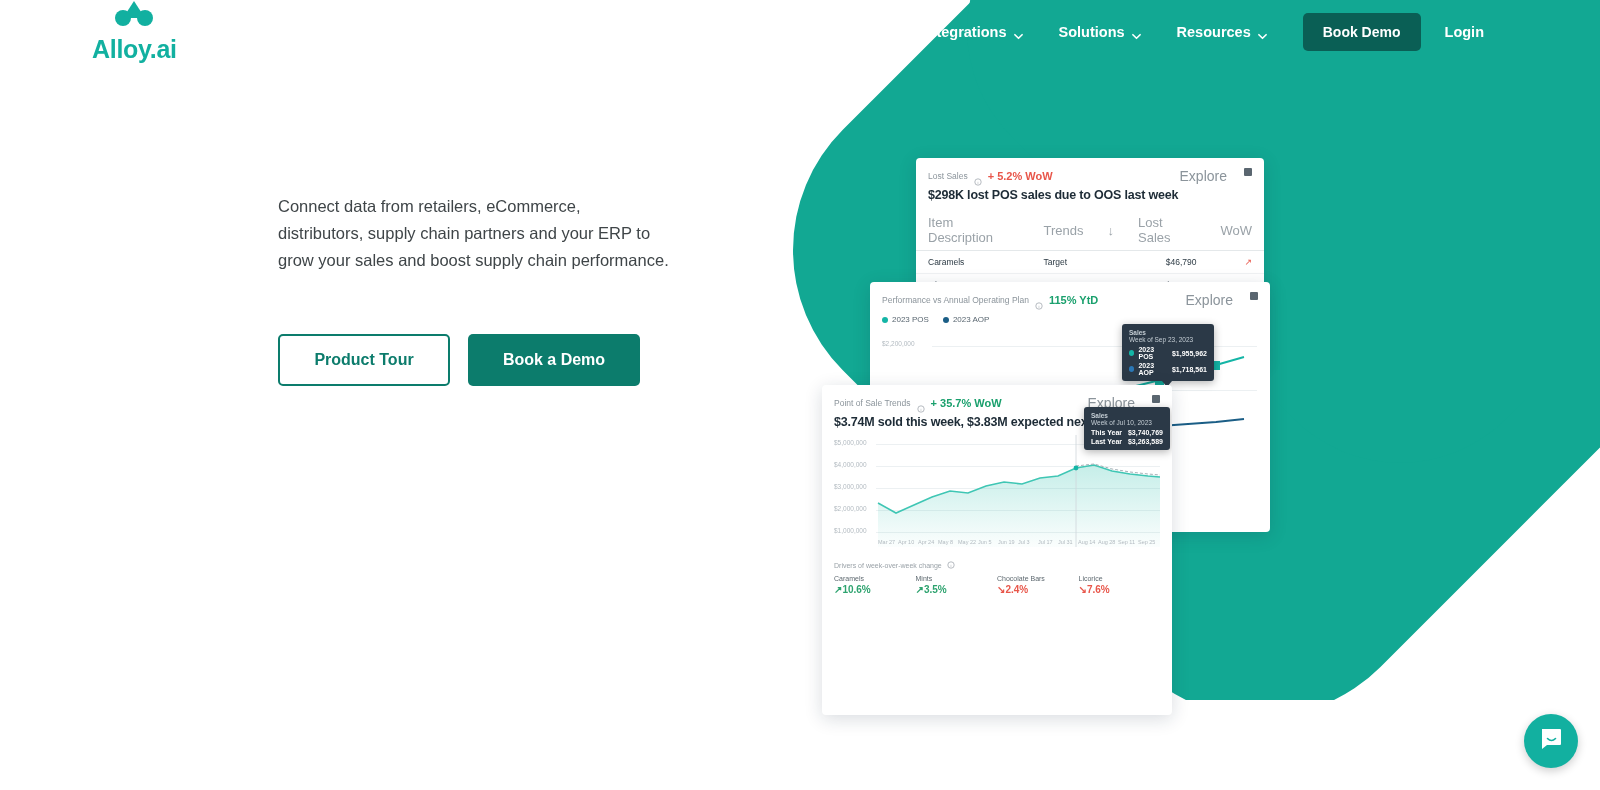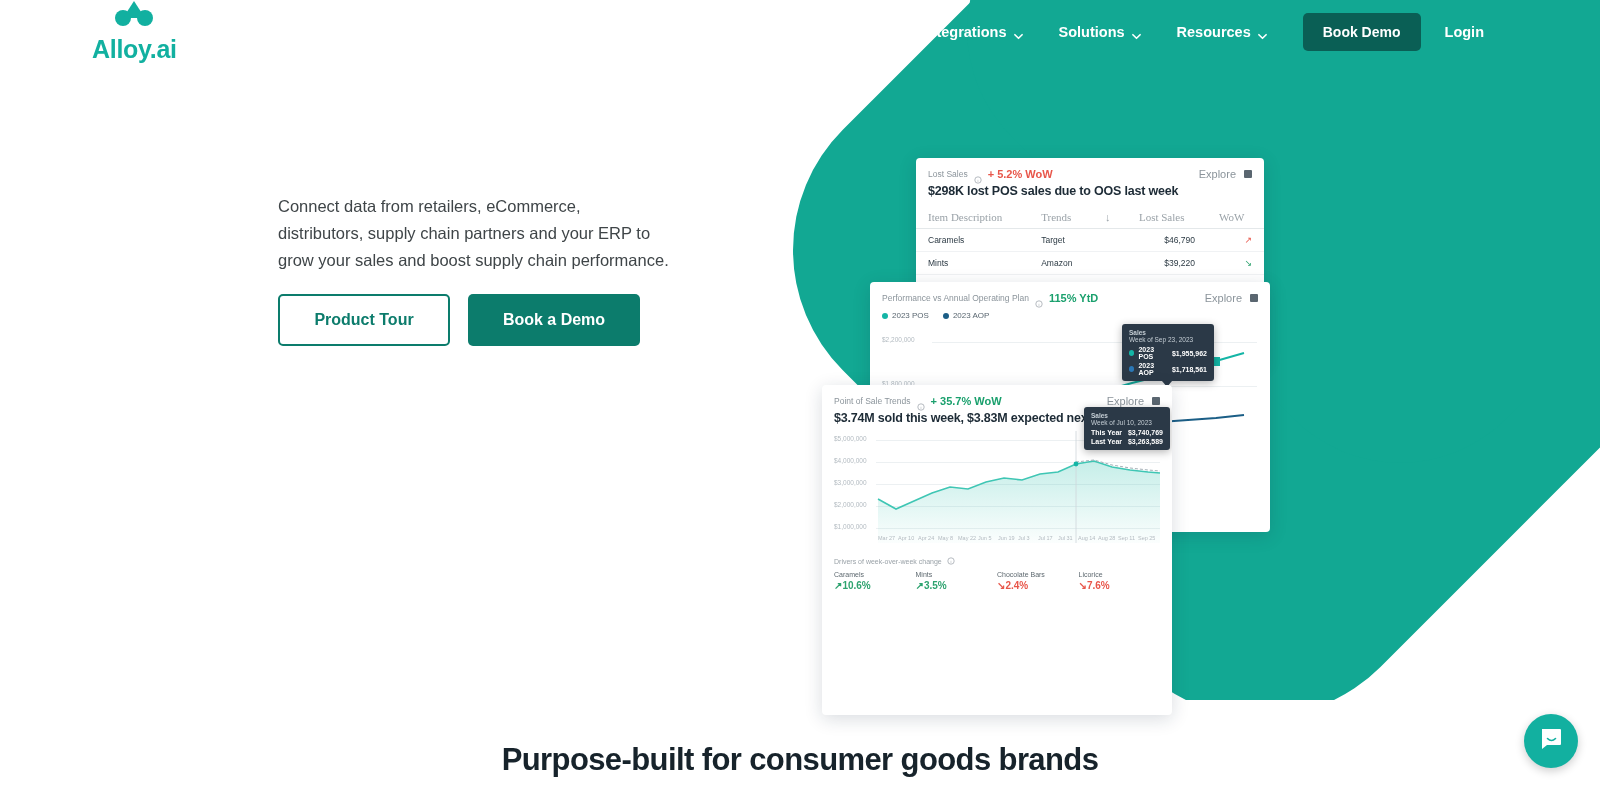--- a/index.html
+++ b/index.html
@@ -64,21 +64,21 @@
 
   
   .hero-copy { position: absolute; left: 278px; top: 165px; width: 430px; z-index: 20; }
   .hero-title {
     font-size: 47px; line-height: 50px; font-weight: 700; color: #0b0b0b;
     letter-spacing: -1.2px;
   }
   .hero-sub {
     margin-top: 28px; font-size: 16.5px; line-height: 27px; color: #3f4548; width: 392px;
   }
-  .hero-btns { margin-top: 20px; display: flex; gap: 18px; }
+  .hero-btns { margin-top: 60px; display: flex; gap: 18px; }
   .btn-outline {
     width: 172px; height: 52px; border: 2px solid #0c7c6c; border-radius: 5px;
     display: flex; align-items: center; justify-content: center;
     color: #0c7c6c; font-size: 16px; font-weight: 700; background: #fff; cursor: pointer;
   }
   .btn-solid {
     width: 172px; height: 52px; background: #0c7c6c; border-radius: 5px;
     display: flex; align-items: center; justify-content: center;
     color: #ffffff; font-size: 16px; font-weight: 700; cursor: pointer;
   }
@@ -93,29 +93,29 @@
   .card-aop  { left: 70px;  top: 132px; width: 400px; height: 250px; z-index: 4; }
   .card-pos  { left: 22px;  top: 235px; width: 350px; height: 330px; z-index: 5; }
 
   .c-head { padding: 10px 12px 0 12px; }
   .c-eyebrow { display: flex; align-items: center; gap: 6px; }
   .c-label { font-size: 8.5px; color: #8b949b; }
   .c-info { width: 8px; height: 8px; display:block; }
   .c-badge { font-size: 11px; font-weight: 700; }
   .badge-red { color: #e8564a; }
   .badge-green { color: #1aa06d; }
-  .c-explore { margin-left: auto; display:flex; align-items:center; gap:8px; font-size:11px; color:#8b949b; }
+  .c-explore { margin-left: auto; display:flex; align-items:flex-start; gap:17px; font-size:14px; color:#8b949b; }
   .c-exp-box { width: 8px; height: 8px; background:#5a6670; border-radius:1px; display:block; }
   .c-title { margin-top: 4px; font-size: 12.5px; font-weight: 700; color: #1d2b36; letter-spacing: -0.2px; }
 
   
   .tbl { width: 100%; margin-top: 10px; border-collapse: collapse; }
   .tbl th {
-    font-size: 11px; font-weight: 400; color: #9aa2a8; text-align: left;
-    padding: 3px 12px 5px 12px; border-bottom: 1px solid #e4e8ea; font-family: Liberation Serif, serif;
+    font-size: 13px; font-weight: 400; color: #9aa2a8; text-align: left;
+    padding: 3px 12px 5px 12px; border-bottom: 1px solid #e4e8ea;
   }
   .tbl td {
     font-size: 8.5px; color: #2c3a44; padding: 6px 12px;
     border-bottom: 1px solid #f0f2f4;
   }
   .ta-r { text-align: right; }
   .ta-c { text-align: center; }
   .arrow-up { color: #e8564a; font-size: 9px; }
   .arrow-dn { color: #2ea36f; font-size: 9px; }
   .sortcol { color:#2d8c9e; }
@@ -459,21 +459,20 @@
             <div class="val val-dn"><span>↘</span>2.4%</div>
           </div>
           <div class="driver">
             <div class="name">Licorice</div>
             <div class="val val-dn"><span>↘</span>7.6%</div>
           </div>
         </div>
     </div>
   </div>
 
-  <div class="bottom-heading">Purpose-built for consumer goods brands</div>
 
   <div class="chat">
     <span>
       <svg viewBox="0 0 26 26" width="26" height="26">
         <path d="M4 3 H22 A1 1 0 0 1 23 4 V18 A1 1 0 0 1 22 19 H9 L4 23 Z" fill="#ffffff"></path>
         <path d="M9.5 12.5 Q13.5 16.5 17.5 12.5" stroke="#12b0a0" stroke-width="1.6" fill="none" stroke-linecap="round"></path>
       </svg>
     </span>
   </div>
 

